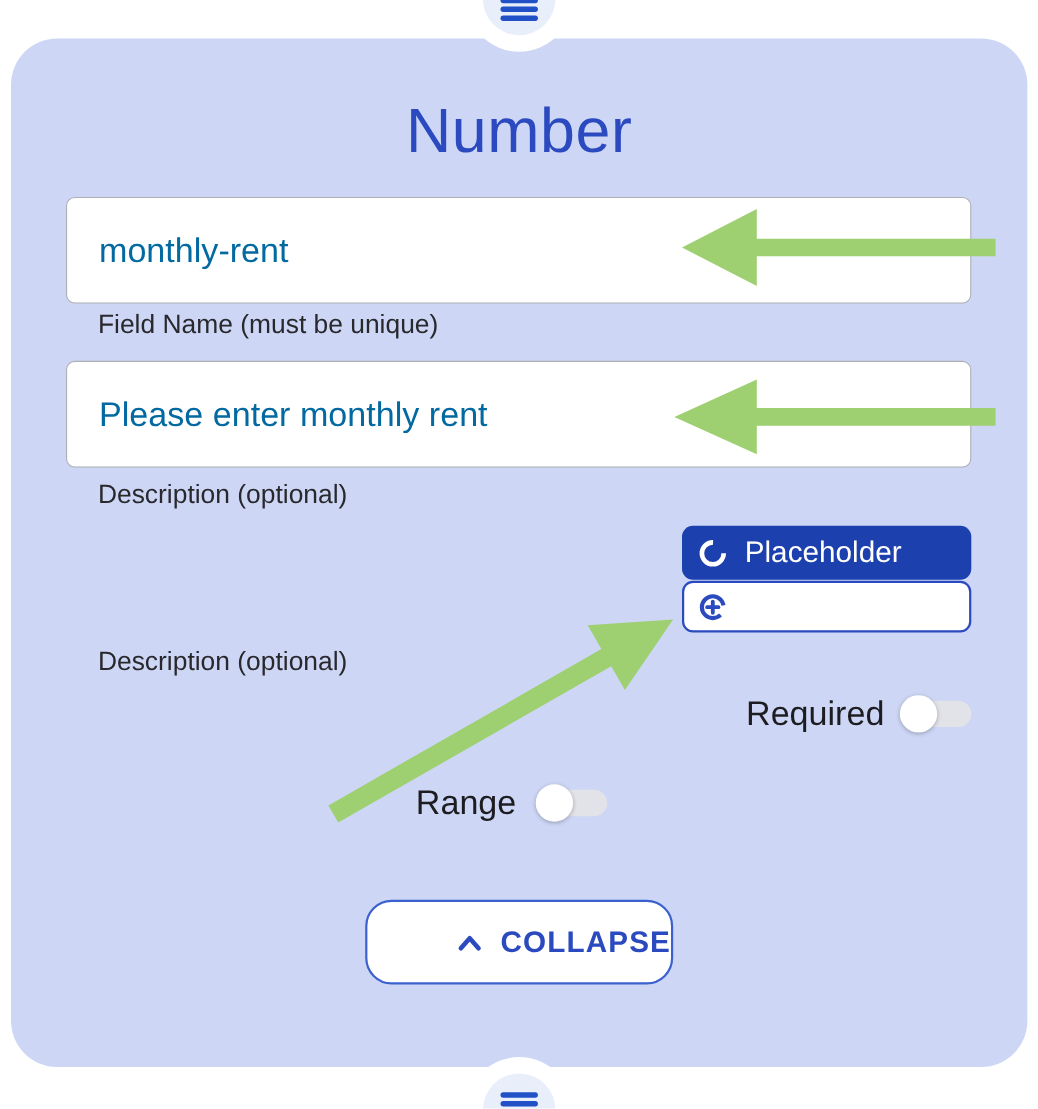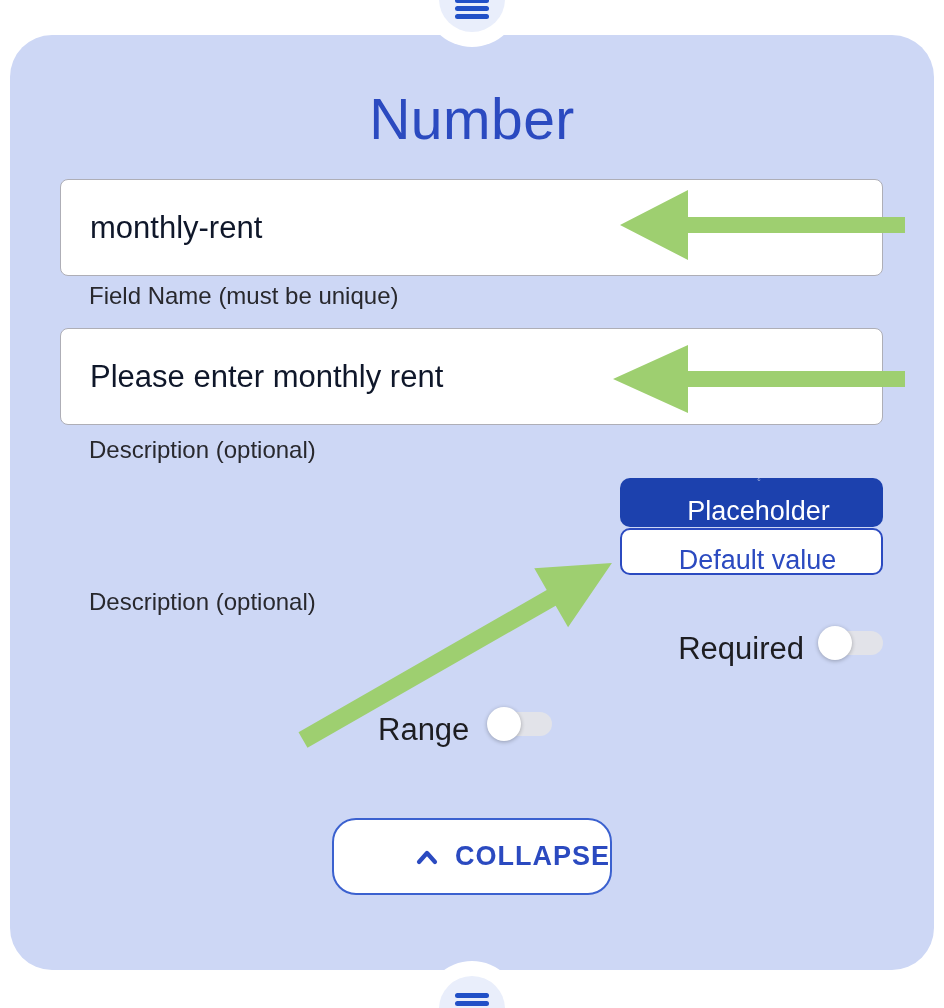--- a/index.html
+++ b/index.html
@@ -20,38 +20,38 @@
 
   .title {
     position:absolute; left:0; top:86px; width:944px; text-align:center;
     font-size:57px; font-weight:500; color:#2b4ac0; letter-spacing:0.5px;
   }
 
   .field {
     position:absolute; left:60px; width:823px; height:97px;
     background:#ffffff; border:1px solid #aeaeb6; border-radius:8px;
     display:flex; align-items:center; padding-left:29px;
-    font-size:31px; color:#0f172a;
+    font-size:31px; color:#0369a1;
   }
   .field.focused { width:540px; border:3px solid #1a3480; padding-left:27px; }
   .cursor { display:inline-block; width:3px; height:38px; background:#2b4ac0; margin-left:2px; vertical-align:-8px; }
 
   .field-label {
     position:absolute; left:89px; font-size:24px; color:#28282d;
   }
 
   .mode-btn {
     position:absolute; left:620px; width:263px;
     display:flex; align-items:center; padding-left:14px; gap:15px;
-    font-size:27px; border-radius:10px; cursor:pointer;flex-direction:column;
+    font-size:27px; border-radius:10px; cursor:pointer;
   }
   .mode-btn.selected { top:478px; height:49px; background:#1c41ae; color:#ffffff; }
   .mode-btn.unselected { top:528px; height:47px; background:#ffffff; color:#2b4ac0; border:2px solid #2b4ac0; padding-left:12px; }
 
-  .toggle-row { position:absolute; display:flex; align-items:flex-start; }
+  .toggle-row { position:absolute; display:flex; align-items:center; }
   .toggle-row .t-label { font-size:31px; color:#1d1d21; }
   .toggle { position:relative; width:63px; height:24px; border-radius:13px; background:#e2e3e9; cursor:pointer; }
   .toggle .knob {
     position:absolute; left:-2px; top:-5px; width:34px; height:34px; border-radius:50%;
     background:#ffffff; box-shadow:0 1px 4px rgba(0,0,0,0.28);
   }
   .row-required { top:631px; right:61px; gap:16px; }
   .row-range { top:712px; left:378px; gap:20px; }
 
   .collapse-btn {
@@ -98,21 +98,20 @@
     <svg width="28" height="28" viewBox="0 0 24 24">
       <circle cx="12" cy="12" r="8.5" fill="none" stroke="#ffffff" stroke-width="3.6" stroke-dasharray="40 13.4"></circle>
     </svg>
     <span>Placeholder</span>
   </div>
   <div class="mode-btn unselected">
     <svg width="28" height="28" viewBox="0 0 24 24">
       <circle cx="12" cy="12" r="8.5" fill="none" stroke="#2b4ac0" stroke-width="3.2" stroke-dasharray="45 8.4" transform="rotate(45 12 12)"></circle>
       <path d="M12 7.6v8.8M7.6 12h8.8" fill="none" stroke="#2b4ac0" stroke-width="3" stroke-linecap="round"></path>
     </svg>
-    <span>Default value</span>
   </div>
 
   <div class="toggle-row row-required">
     <span class="t-label">Required</span>
     <div class="toggle">
       <div class="knob"></div>
     </div>
   </div>
 
   <div class="toggle-row row-range">

